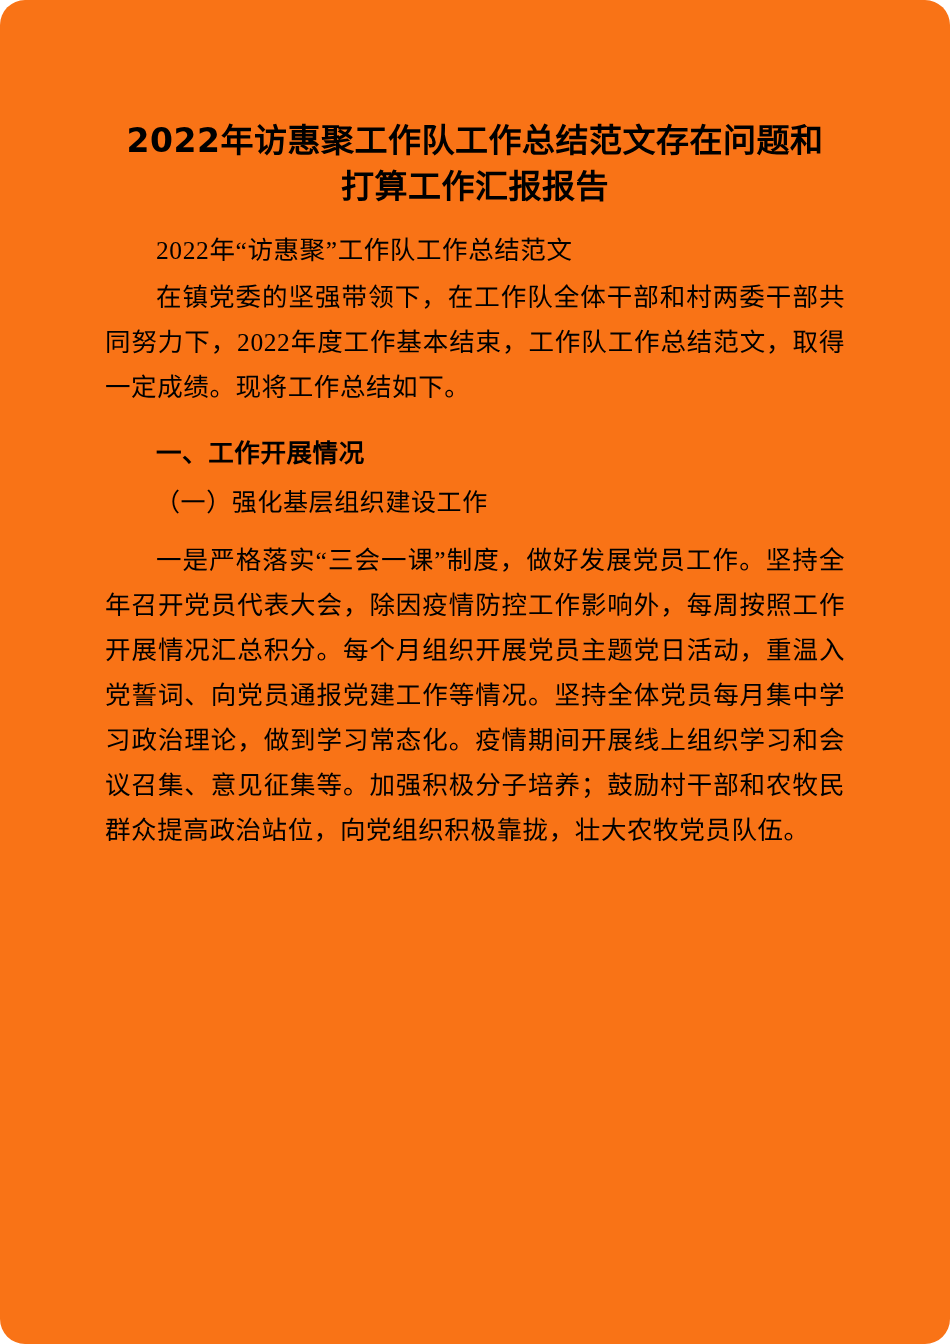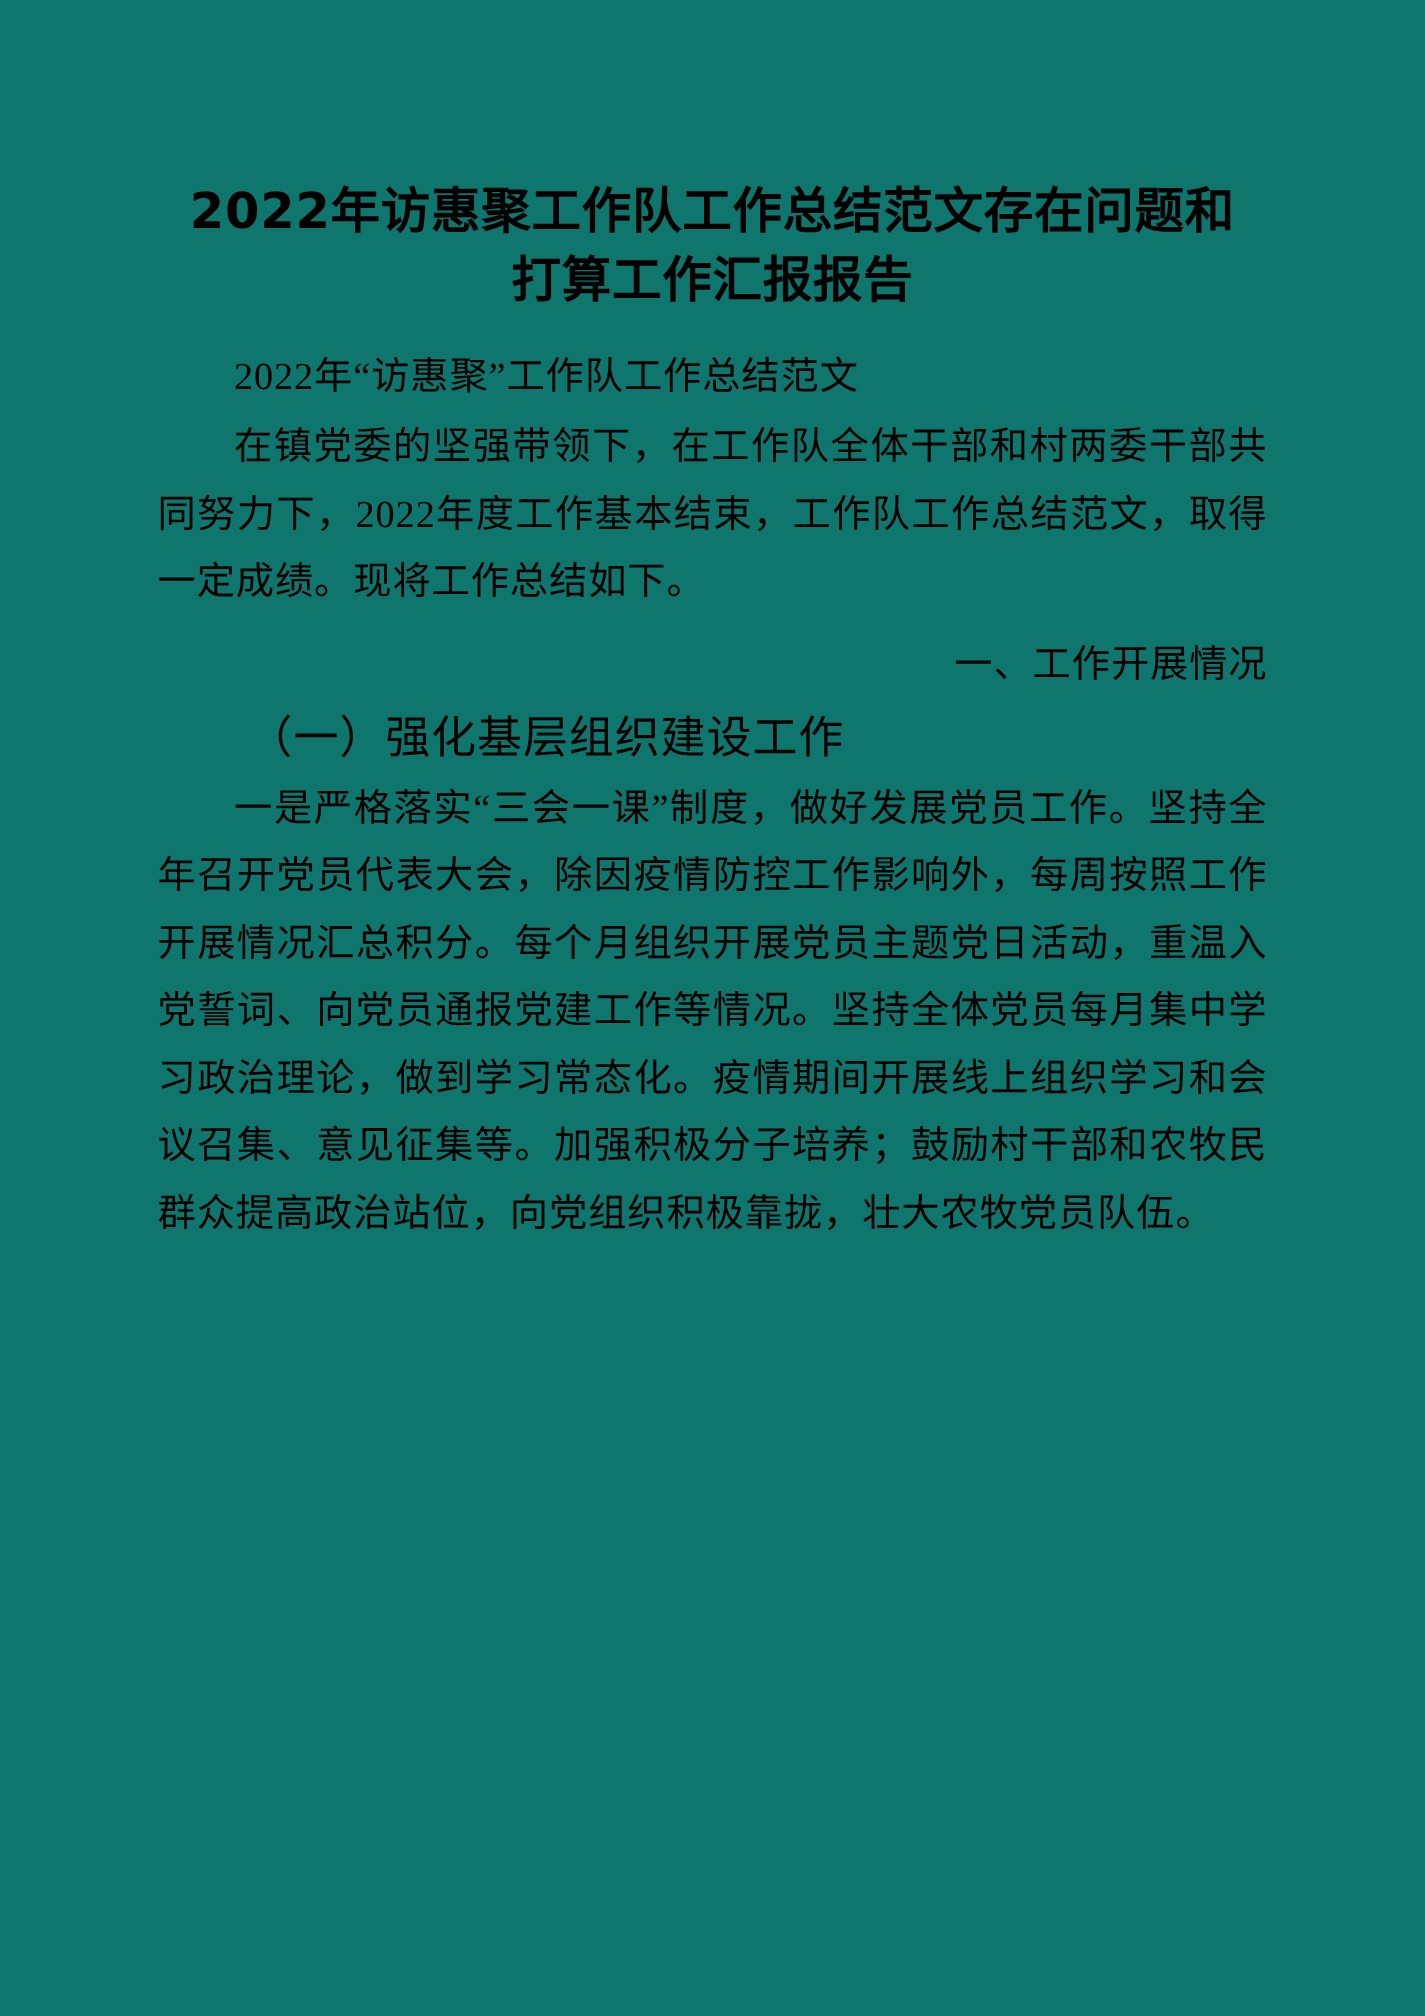--- a/index.html
+++ b/index.html
@@ -12,21 +12,22 @@
     height: 1344px;
     font-family: "DejaVu Serif", "Liberation Serif", serif;
     color: #000000;
     overflow: hidden;
   }
   .page {
     box-sizing: border-box;
     width: 950px;
     height: 1344px;
     padding: 118px 105px 40px 105px;
-    background: #0f766e;
+    background: #f97316;
+    border-radius: 25px;
   }
   .doc-title {
     font-family: "DejaVu Sans", "Liberation Sans", sans-serif;
     font-weight: bold;
     font-size: 33px;
     line-height: 46px;
     text-align: center;
     letter-spacing: 0.5px;
     margin: 0 0 18px 0;
     padding: 0 8px;
@@ -39,33 +40,32 @@
     text-justify: inter-ideograph;
     margin: 0 0 2px 0;
     text-indent: 2em;
     letter-spacing: 0.6px;
   }
   .para.subtitle {
     text-indent: 2em;
   }
   .heading1 {
     font-family: "DejaVu Sans", "Liberation Sans", sans-serif;
-    font-weight: normal;
+    font-weight: bold;
     font-size: 25.5px;
     line-height: 46px;
-    margin: 10px 0 4px 0;
+    margin: 20px 0 4px 0;
     text-indent: 2em;
     letter-spacing: 0.6px;
-    text-align: right;
   }
   .heading2 {
     font-family: "DejaVu Serif", "Liberation Serif", serif;
-    font-size: 30px;
+    font-size: 25px;
     line-height: 46px;
-    margin: 4px 0 0 0;
+    margin: 4px 0 12px 0;
     text-indent: 2em;
     letter-spacing: 0.6px;
   }
   .para.spaced {
     margin-top: 8px;
   }
   .indent-extra {
     text-indent: 2.3em;
   }
 </style>

